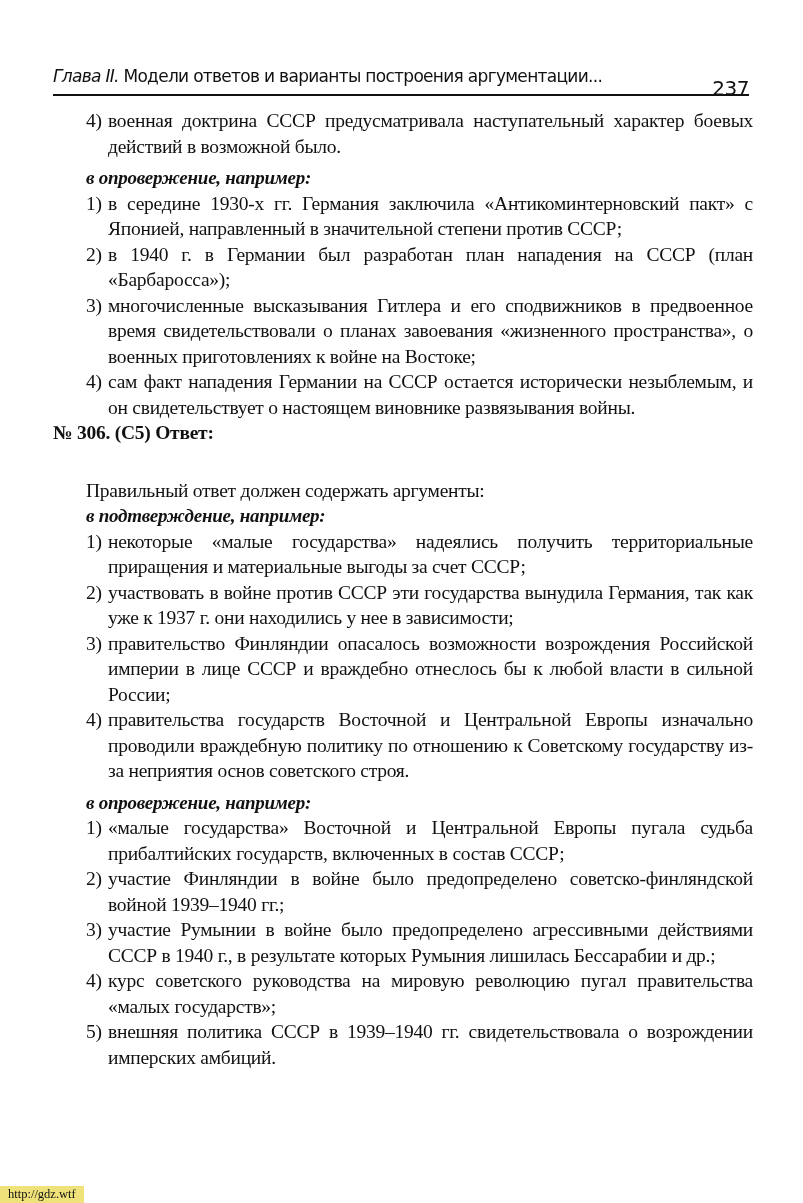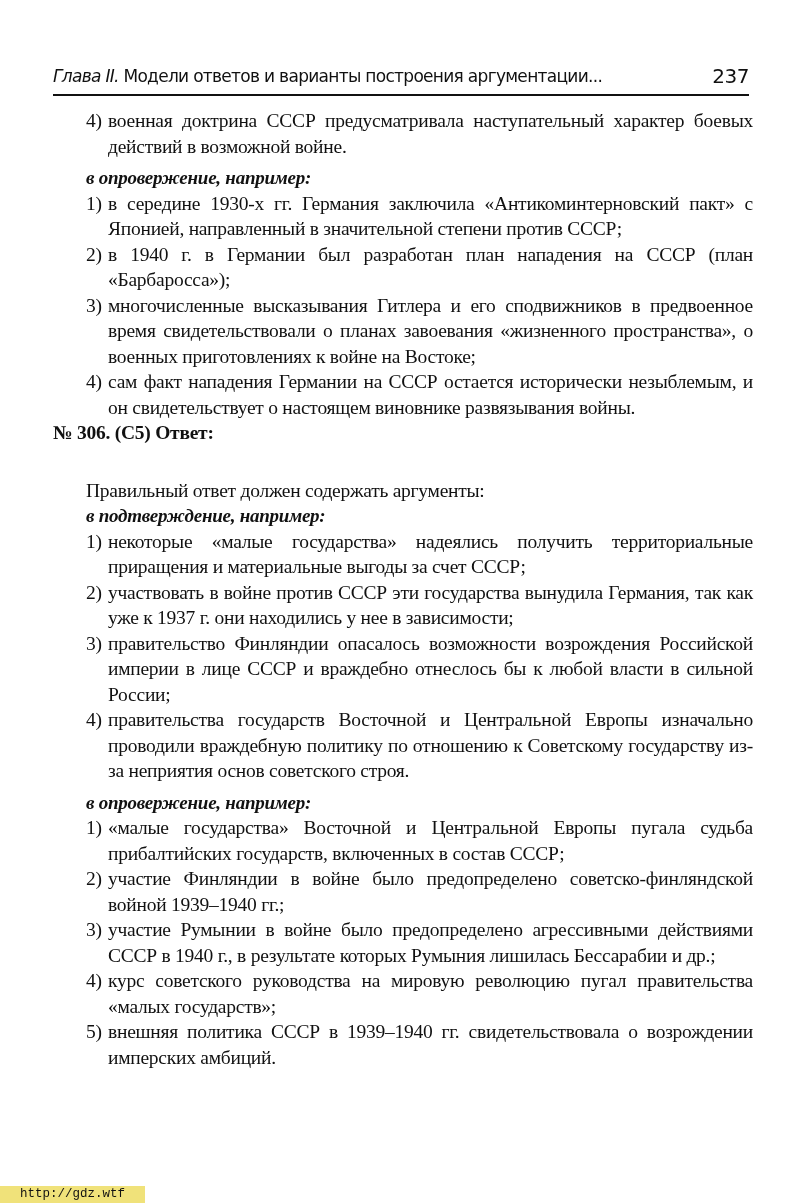--- a/index.html
+++ b/index.html
@@ -5,48 +5,48 @@
     html, body { margin: 0; padding: 0; background: #ffffff; }
     body { width: 803px; height: 1203px; position: relative; overflow: hidden; color: #111; }
     .page { position: absolute; left: 0; top: 0; width: 803px; height: 1203px; }
     .running-head {
       position: absolute; left: 53px; top: 64px; width: 696px; height: 30px;
       border-bottom: 2px solid #111;
       font-family: "DejaVu Sans", sans-serif;
     }
     .rh-title { position: absolute; left: 0; top: 2px; font-size: 17px; letter-spacing: -0.7px; }
     .rh-title .chap { font-style: italic; }
-    .rh-num { position: absolute; right: 0; top: 0; font-size: 20px; letter-spacing: -0.5px; }
+    .rh-num { position: absolute; right: 0; top: 12px; font-size: 20px; letter-spacing: -0.5px; }
     .content {
       position: absolute; left: 53px; top: 108px; width: 700px;
       font-family: "Liberation Serif", serif; font-size: 19.5px; line-height: 25.5px;
       letter-spacing: -0.25px;
     }
     .item { position: relative; padding-left: 55px; text-align: justify; }
     .item .num { position: absolute; left: 33px; top: 0; }
     .subhead { padding-left: 33px; font-weight: bold; font-style: italic; font-size: 19px; margin-top: 6px; }
     .indent { padding-left: 33px; margin-top: 32px; }
     .task { font-weight: bold; }
     .watermark {
-      position: absolute; left: 0; top: 1186px; height: 17px; padding: 0 20px;
-      background: #f0e27a; font-family: Liberation Mono, monospace; font-size: 12.5px; line-height: 17px; color: #111;
+      position: absolute; left: 0; top: 1186px; height: 17px; padding: 0 8px;
+      background: #f0e27a; font-family: Liberation Serif, serif; font-size: 12.5px; line-height: 17px; color: #111;
     }
   </style>
 </head>
 <body>
 
 <div class="page">
   <div class="running-head">
     <span class="rh-title"><span class="chap">Глава II.</span><span> Модели ответов и варианты построения аргументации...</span></span>
     <span class="rh-num">237</span>
   </div>
 
   <div class="content">
     <div>
-      <div class="item"><span class="num">4)</span><span>военная доктрина СССР предусматривала наступательный характер боевых действий в возможной войне.</span></div>
+      <div class="item"><span class="num">4)</span><span>военная доктрина СССР предусматривала наступательный характер боевых действий в возможной было.</span></div>
     </div>
     <div class="subhead">в опровержение, например:</div>
     <div>
       <div class="item"><span class="num">1)</span><span>в середине 1930-х гг. Германия заключила «Антикоминтерновский пакт» с Японией, направленный в значительной степени против СССР;</span></div>
       <div class="item"><span class="num">2)</span><span>в 1940 г. в Германии был разработан план нападения на СССР (план «Барбаросса»);</span></div>
       <div class="item"><span class="num">3)</span><span>многочисленные высказывания Гитлера и его сподвижников в предвоенное время свидетельствовали о планах завоевания «жизненного пространства», о военных приготовлениях к войне на Востоке;</span></div>
       <div class="item"><span class="num">4)</span><span>сам факт нападения Германии на СССР остается исторически незыблемым, и он свидетельствует о настоящем виновнике развязывания войны.</span></div>
     </div>
 
     <div class="task">№ 306. (С5) Ответ:</div>

